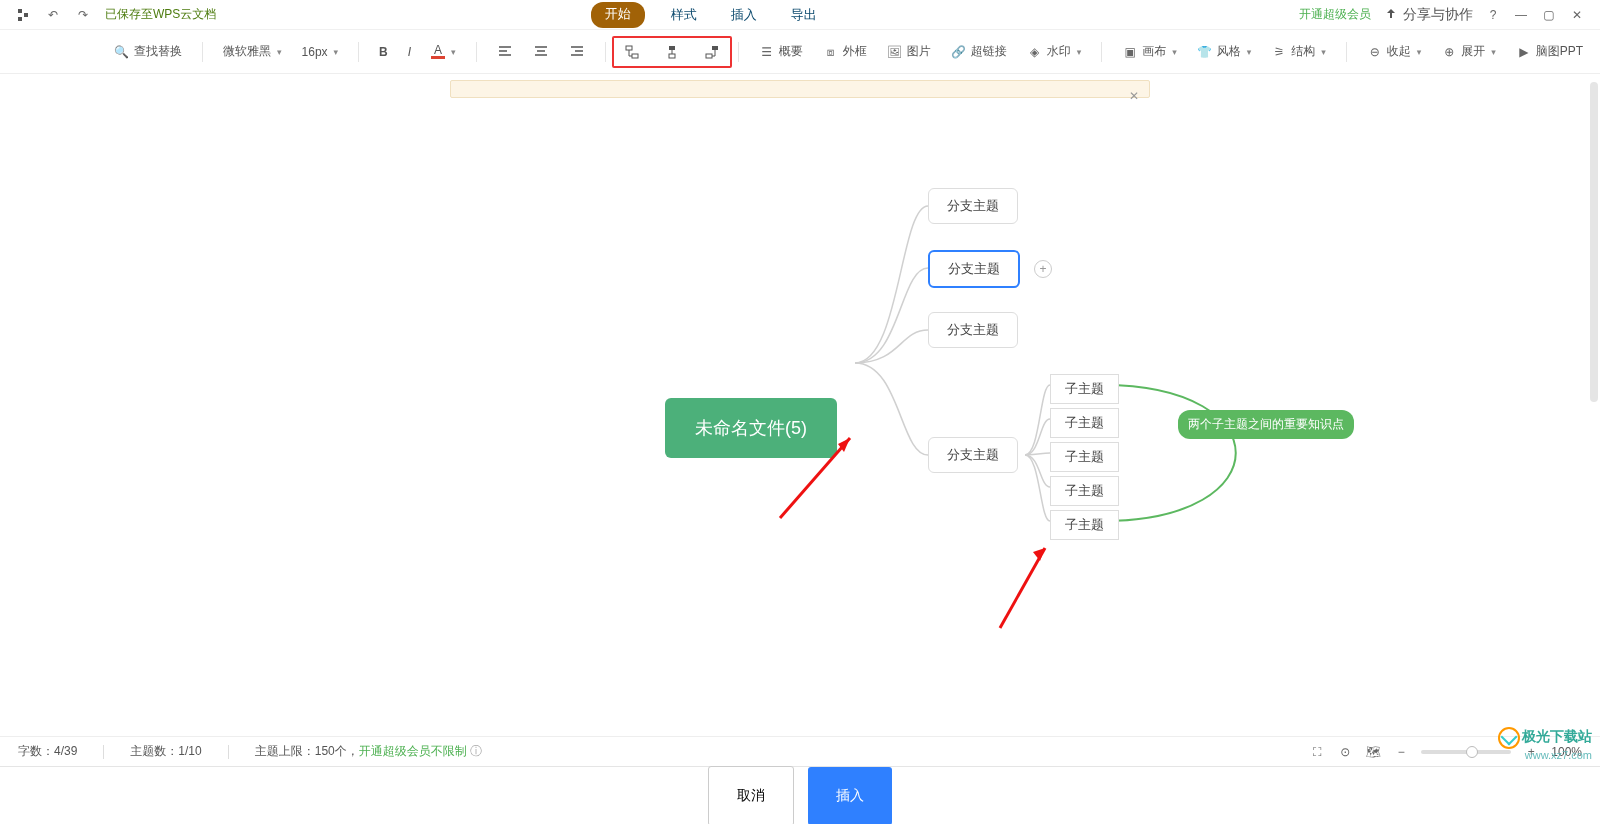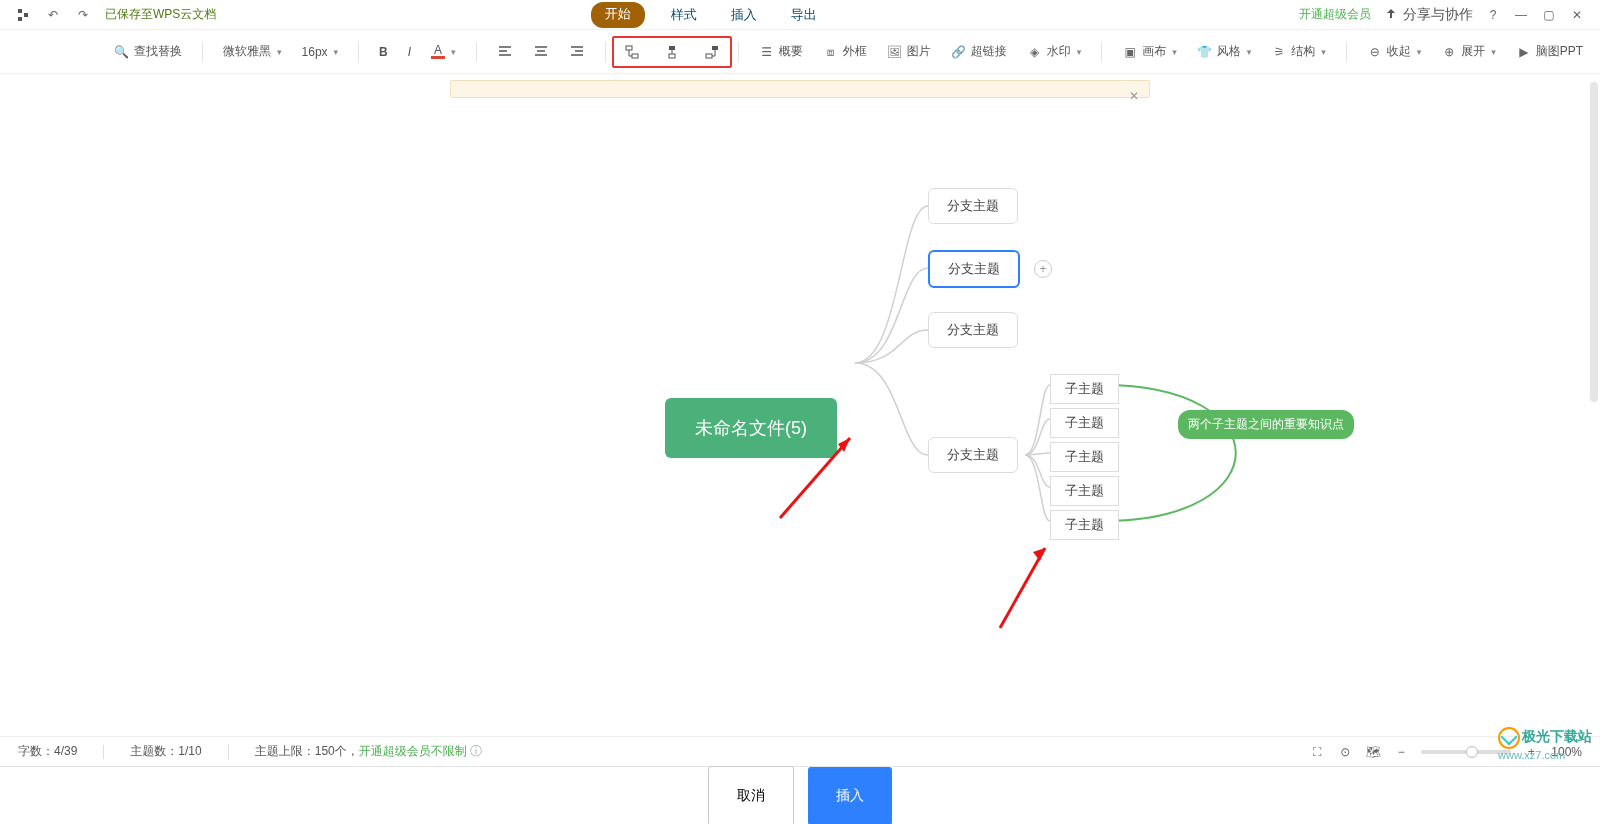--- a/index.html
+++ b/index.html
@@ -58,21 +58,21 @@
   .status-right { margin-left: auto; display: flex; align-items: center; gap: 12px; }
   .zoom-slider { width: 90px; height: 4px; background: #ddd; border-radius: 2px; position: relative; }
   .zoom-thumb { position: absolute; left: 45px; top: -4px; width: 12px; height: 12px; background: #fff; border: 1px solid #bbb; border-radius: 50%; }
   
   
   .actionbar { position: absolute; bottom: 0; left: 0; right: 0; height: 58px; border-top: 1px solid #e5e5e5; display: flex; align-items: center; justify-content: center; gap: 14px; background: #fff; }
   .btn { padding: 20px 28px; border-radius: 3px; font-size: 14px; cursor: pointer; border: 1px solid #ccc; background: #fff; }
   .btn-primary { background: #2f80ff; color: #fff; border: none; }
   
   
-  .watermark { position: absolute; right: 8px; bottom: 62px; font-size: 11px; color: #5ab; text-align: left; line-height: 1.2; }
+  .watermark { position: absolute; right: 8px; bottom: 62px; font-size: 11px; color: #5ab; text-align: right; line-height: 1.2; }
   .watermark .logo-main { font-size: 14px; font-weight: bold; color: #3a9; }
   .watermark .logo-url { color: #6bb; }
   .watermark-circle { width: 22px; height: 22px; border: 2px solid #f90; border-radius: 50%; display: inline-block; position: relative; vertical-align: middle; margin-right: 2px; }
   .watermark-circle::after { content: ""; position: absolute; width: 10px; height: 10px; border: 2px solid #3cc; border-top: none; border-left: none; transform: rotate(45deg); left: 3px; top: 2px; }
   
   
   .fake-scroll { position: absolute; right: 2px; top: 82px; width: 8px; height: 320px; background: #ccc; border-radius: 4px; opacity: .5; }
   
   svg.ic { width: 16px; height: 16px; }
 </style>

